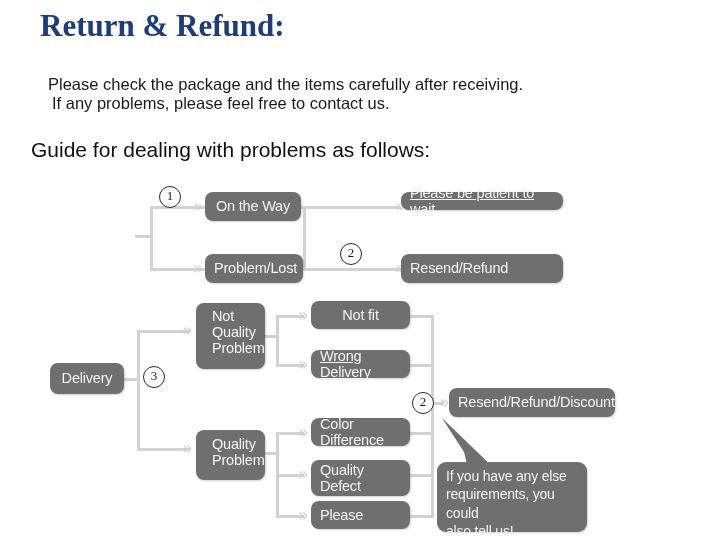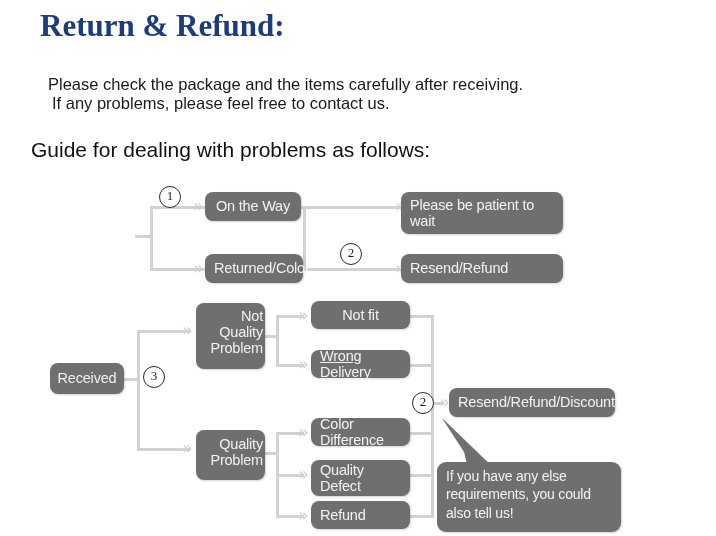--- a/index.html
+++ b/index.html
@@ -62,22 +62,21 @@
     line-height: 1.12;
     display: flex;
     align-items: center;
     padding: 0 9px;
     box-shadow: 1px 1px 2px rgba(0,0,0,0.18);
     letter-spacing: -0.2px;
   }
   .node.center { justify-content: center; padding: 0 6px; }
   .node.multiline {
     display: block;
-    padding: 5px 2px;
-    text-align: right;
+    padding: 5px 16px;
   }
   .node.multiline span { display: block; }
 
   
   .ln {
     position: absolute;
     background: #d2d2d2;
   }
   .ln.h { height: 3px; }
   .ln.v { width: 3px; }
@@ -109,21 +108,21 @@
     line-height: 17px;
     text-align: center;
     background: #ffffff;
   }
 
   
   #bubble {
     position: absolute;
     left: 437px;
     top: 462px;
-    width: 184px;
+    width: 150px;
     height: 70px;
     box-sizing: border-box;
     background: #6f6f6f;
     border-radius: 9px;
     color: #f2f2f2;
     font-family: "Liberation Sans", sans-serif;
     font-size: 14px;
     line-height: 1.32;
     padding: 5px 9px;
     box-shadow: 1px 1px 2px rgba(0,0,0,0.18);
@@ -196,48 +195,48 @@
   <div class="arrow" style="left:438px; top:395px;">»</div>
 
   <div class="circnum" style="left:159px; top:186px;">1</div>
   <div class="circnum" style="left:340px; top:243px;">2</div>
   <div class="circnum" style="left:143px; top:366px;">3</div>
   <div class="circnum" style="left:412px; top:392px;">2</div>
 
 
   <div class="node center" style="left:205px; top:192px; width:96px; height:29px;">On the Way</div>
 
-  <div class="node" style="left:205px; top:254px; width:98px; height:29px;">Returned/Color</div>
-
-  <div class="node" style="left:401px; top:192px; width:162px; height:42px;">Please be patient to wait</div>
+  <div class="node" style="left:205px; top:254px; width:98px; height:29px;">Problem/Lost</div>
+
+  <div class="node" style="left:401px; top:192px; width:162px; height:18px;text-decoration:underline;">Please be patient to wait</div>
 
   <div class="node" style="left:401px; top:254px; width:162px; height:29px;">Resend/Refund</div>
 
-  <div class="node center" style="left:50px; top:363px; width:74px; height:31px;">Received</div>
+  <div class="node center" style="left:50px; top:363px; width:74px; height:31px;">Delivery</div>
 
   <div class="node multiline" style="left:196px; top:303px; width:69px; height:66px;">
     <span>Not</span>
     <span>Quality</span>
     <span>Problem</span>
   </div>
 
   <div class="node multiline" style="left:196px; top:430px; width:69px; height:50px; padding-top:6px;">
     <span>Quality</span>
     <span>Problem</span>
   </div>
 
   <div class="node center" style="left:311px; top:301px; width:99px; height:28px;">Not fit</div>
 
   <div class="node" style="left:311px; top:350px; width:99px; height:28px;text-decoration:underline;">Wrong Delivery</div>
 
   <div class="node" style="left:311px; top:418px; width:99px; height:28px;">Color Difference</div>
 
   <div class="node" style="left:311px; top:460px; width:99px; height:36px;">Quality Defect</div>
 
-  <div class="node" style="left:311px; top:501px; width:99px; height:28px;">Refund</div>
+  <div class="node" style="left:311px; top:501px; width:99px; height:28px;">Please</div>
 
   <div class="node" style="left:449px; top:388px; width:166px; height:29px;">Resend/Refund/Discount</div>
 
   <svg id="bubble-tail" viewBox="0 0 72 60">
     <polygon points="2,0 58,54 30,58 24,34" fill="#6f6f6f"></polygon>
   </svg>
 
   <div id="bubble">
     <div>If you have any else</div>
     <div>requirements, you could</div>

